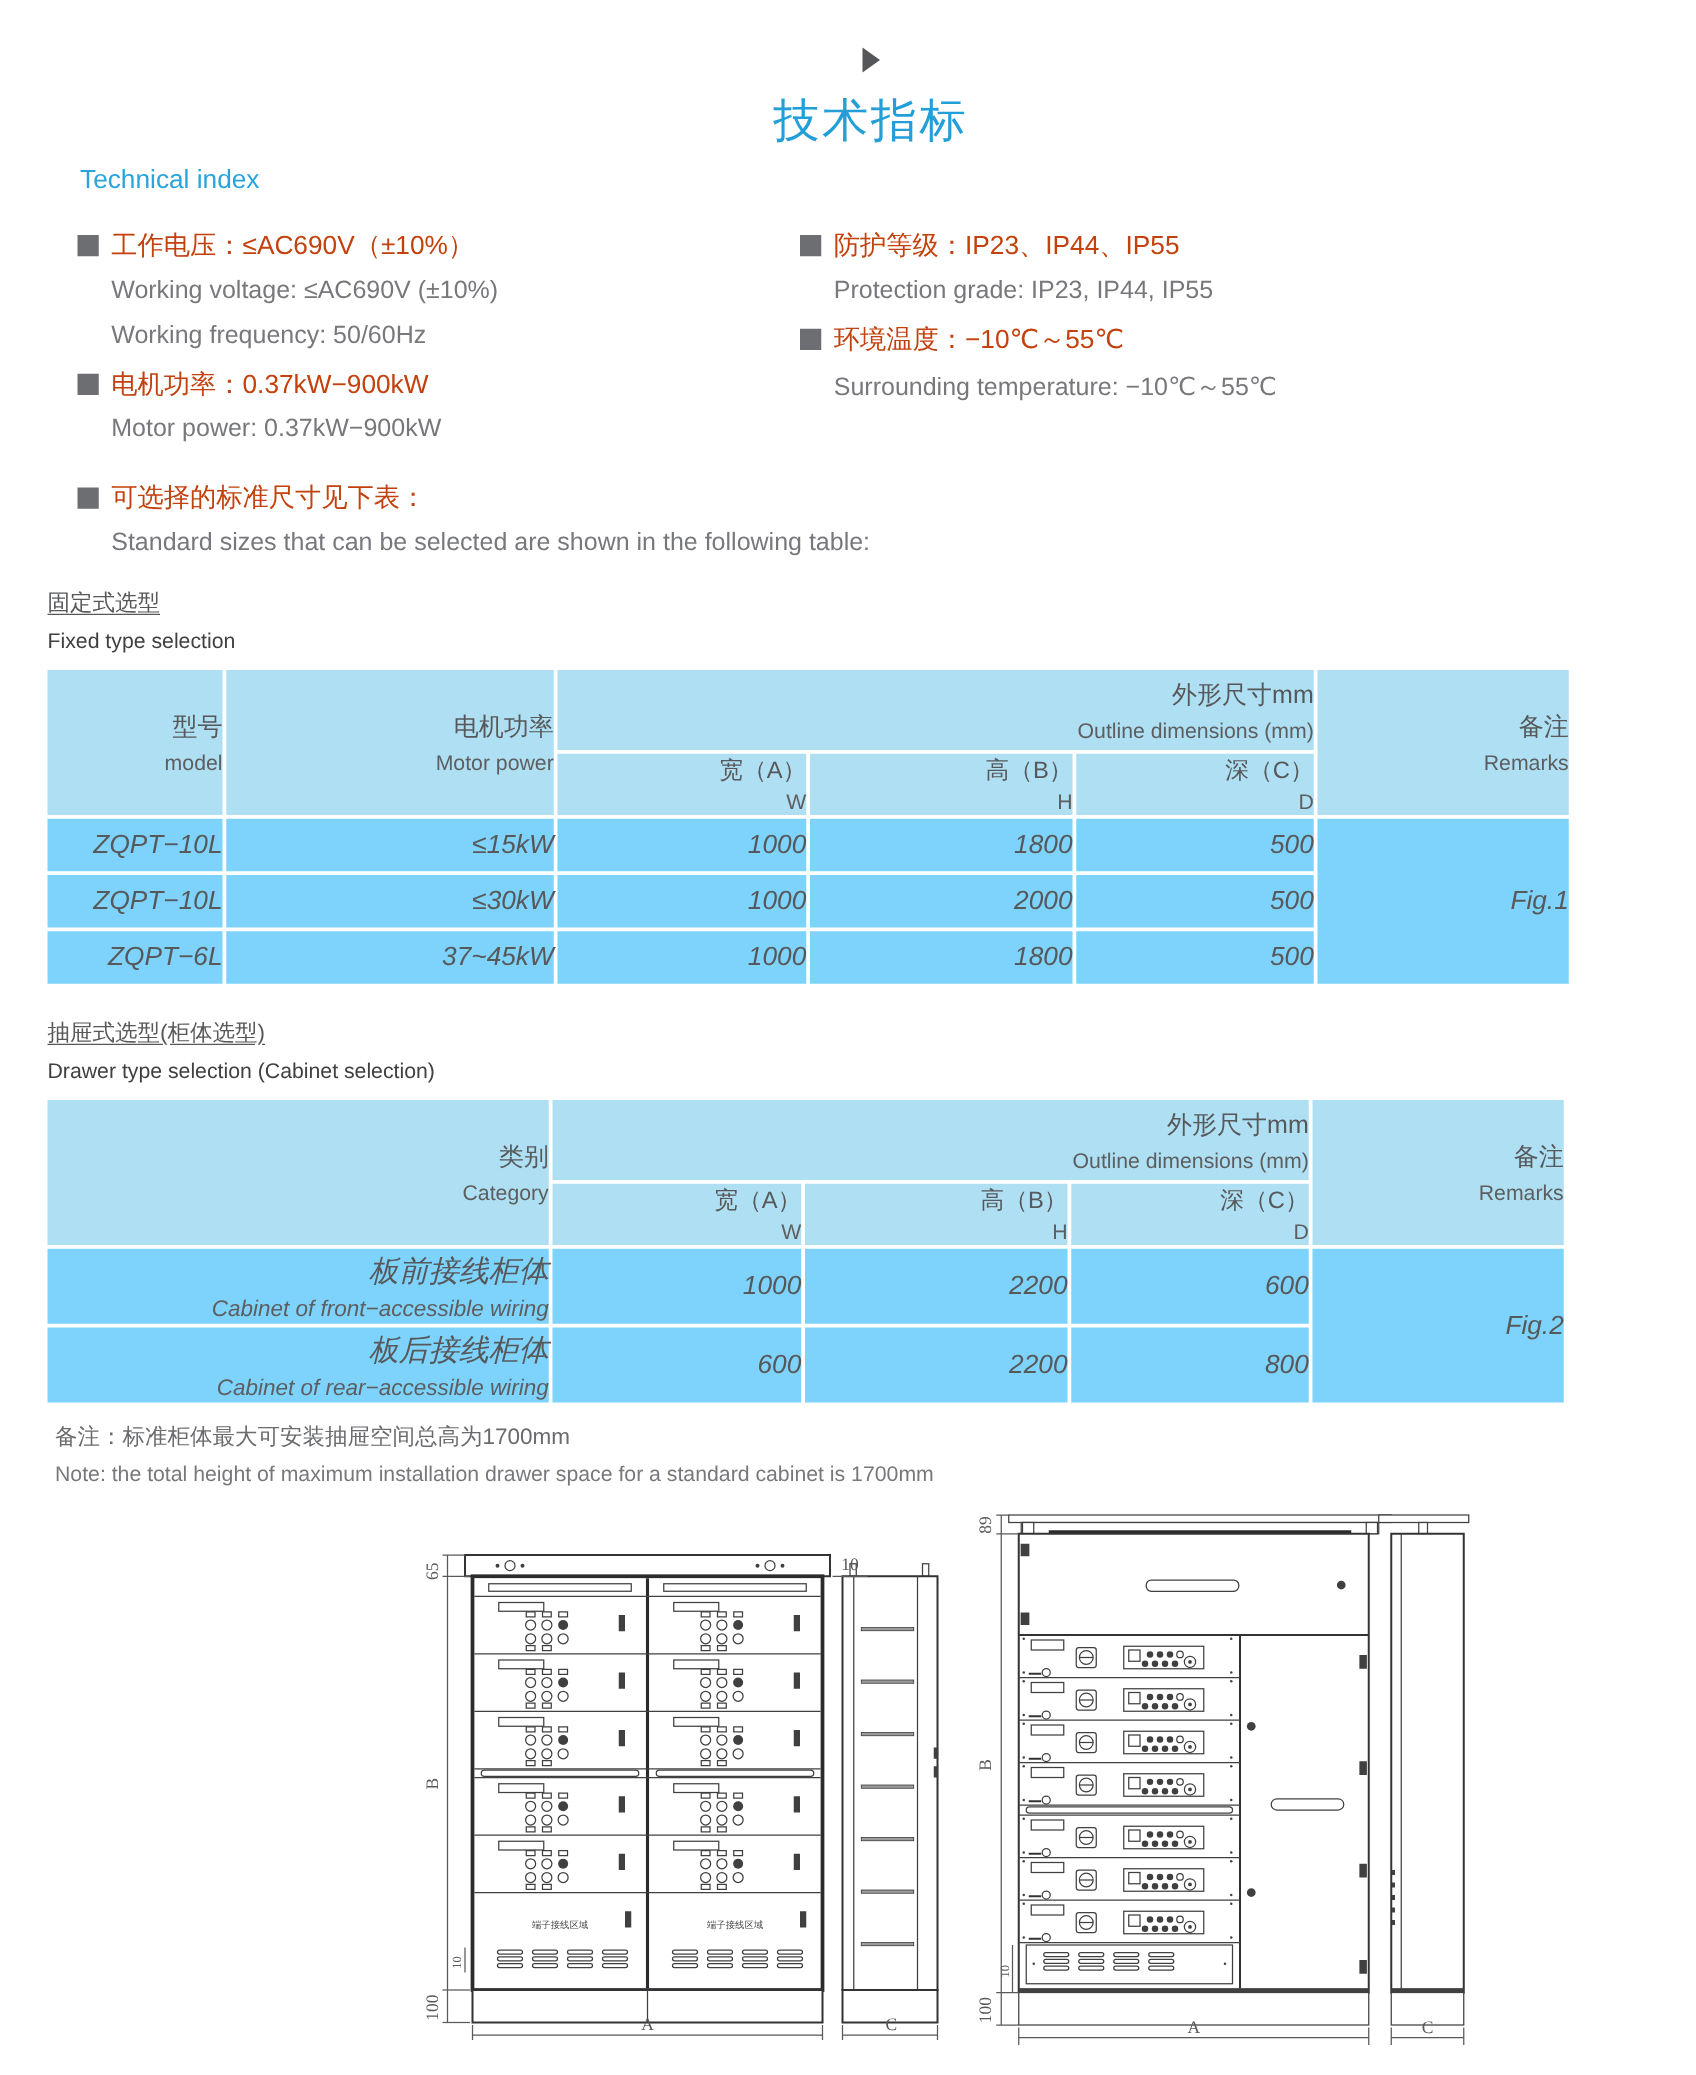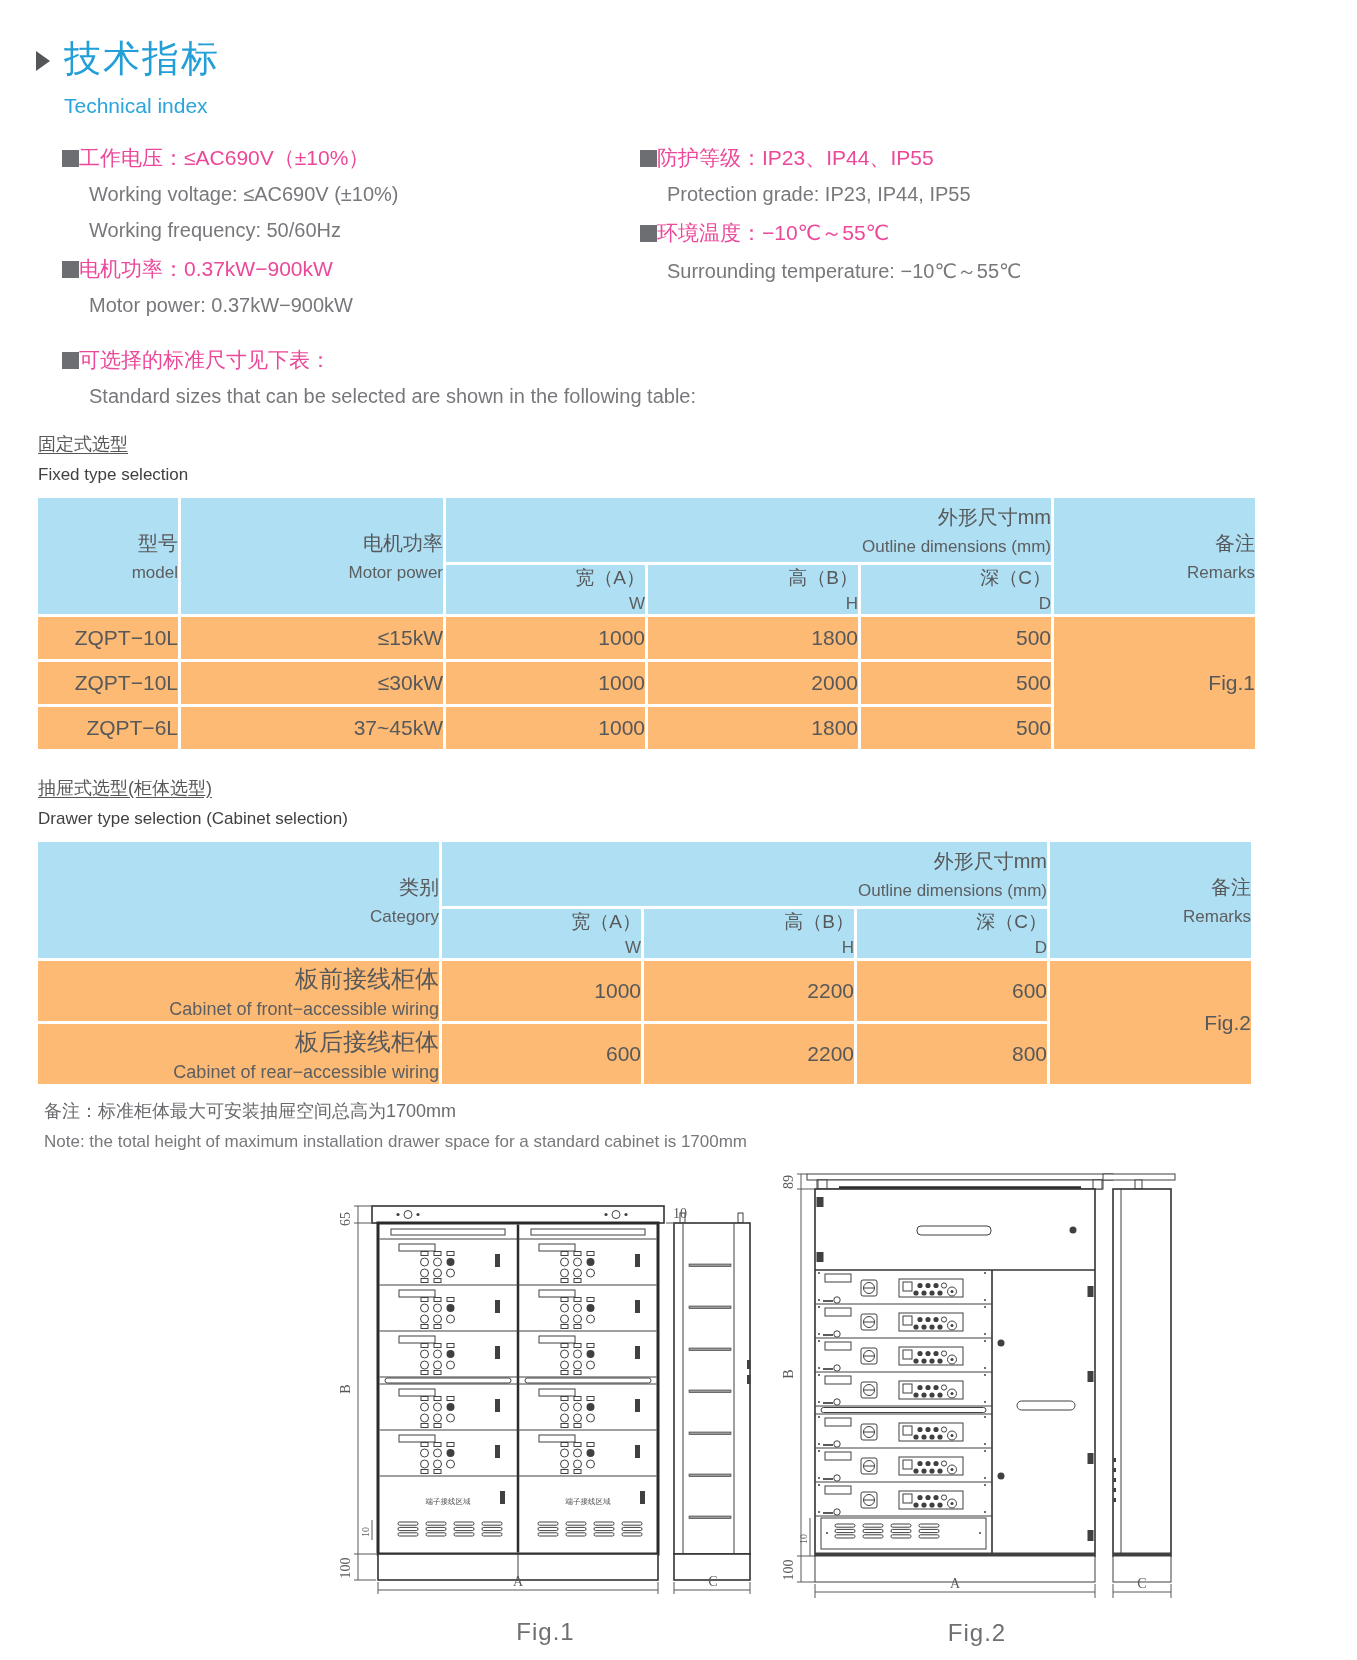--- a/index.html
+++ b/index.html
@@ -6,35 +6,35 @@
   html, body { background: #ffffff; }
   body {
     width: 1357px; height: 1660px; position: relative;
     font-family: "Liberation Sans", "DejaVu Sans", sans-serif;
     color: #58595b; overflow: hidden;
   }
   .page { padding: 34px 0 0 0; }
 
   
   .hdr { margin-left: 36px; }
-  .hdr-row { display: flex; align-items: center; gap: 14px; }
+  .hdr-row { display: flex; align-items: center; gap: 14px; flex-direction: column; }
   .tri {
     width: 0; height: 0;
     border-top: 10px solid transparent; border-bottom: 10px solid transparent;
     border-left: 14px solid #55565a; margin-top: 4px;
   }
   .page-title { font-size: 37px; color: #239fd8; letter-spacing: 2px; font-weight: 500; }
   .page-sub { font-size: 21px; color: #2aa4dc; margin: 10px 0 0 28px; }
 
   
   .specs { display: flex; margin-top: 26px; }
   .spec-col-left { width: 640px; padding-left: 62px; }
   .spec-col-right { flex: 1; padding-left: 0; }
   .spec-item { margin-bottom: 13px; }
-  .spec-zh { display: flex; align-items: center; font-size: 21px; color: #ec4899; }
+  .spec-zh { display: flex; align-items: center; gap: 10px; font-size: 21px; color: #c2410c; }
   .sq { width: 17px; height: 17px; background: #6d6e71; flex: 0 0 auto; }
   .spec-en { font-size: 20px; color: #77787b; margin: 11px 0 10px 27px; }
   .intro { margin: 16px 0 0 62px; }
 
   
   .tbl-title { margin-left: 38px; margin-top: 24px; }
   .tbl-title .zh { font-size: 18px; color: #57585a; text-decoration: underline; text-underline-offset: 3px; }
   .tbl-title .en { font-size: 17px; color: #404040; margin-top: 9px; }
   .note { margin-left: 44px; margin-top: 12px; }
   .note .zh { font-size: 18px; color: #6a6b6e; }
@@ -42,21 +42,21 @@
 
   
   table.spec-table {
     border-collapse: separate; border-spacing: 3px;
     margin-left: 35px; margin-top: 10px; width: 1202px; table-layout: fixed;
   }
   table.spec-table th, table.spec-table td {
     text-align: right; vertical-align: middle; font-weight: normal; color: #57585a;
   }
   table.spec-table th { background: #aedff3; }
-  table.spec-table td { background: #fdba74; }
+  table.spec-table td { background: #7dd3fc; font-style: italic; }
   th .zh { font-size: 20px; }
   th .en { font-size: 17px; margin-top: 6px; color: #5d5e60; }
   th.sub .zh { font-size: 19px; }
   th.sub .en { font-size: 17px; margin-top: 3px; }
   .h-top th.span-cell { height: 64px; }
   .h-sub th { height: 48px; }
   td { font-size: 21px; }
   .t1 tbody td { height: 42px; }
   .t2 tbody td { height: 60px; }
   td .zh { font-size: 24px; }

